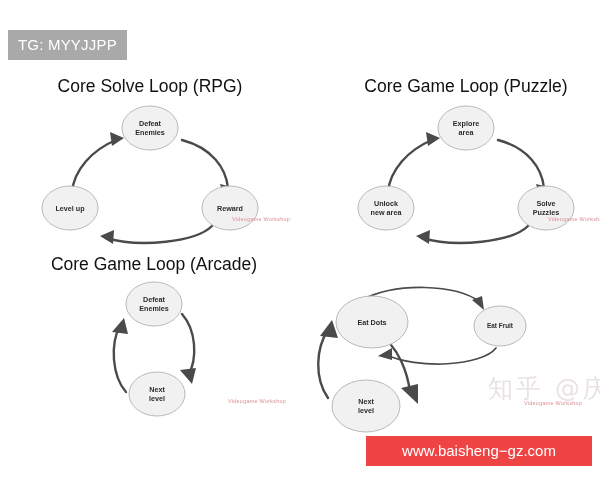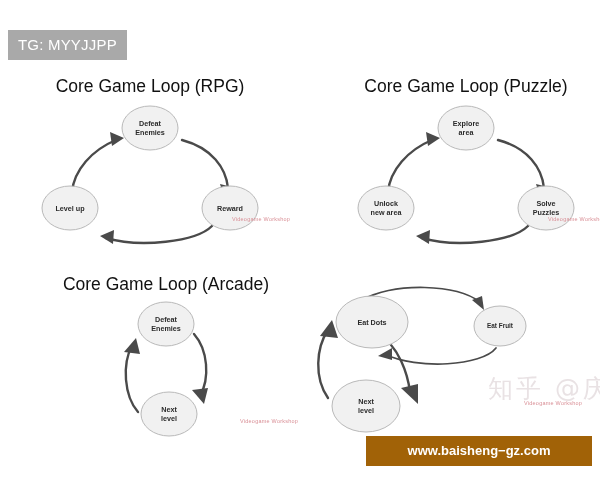--- a/index.html
+++ b/index.html
@@ -36,38 +36,37 @@
     margin-top: 20px;
   }
 
   
   .site-badge {
     position: absolute;
     left: 366px;
     top: 436px;
     width: 226px;
     height: 30px;
-    background: #a16207;
+    background: #ef4444;
     color: #ffffff;
-    font-size: 13px;
+    font-size: 15px;
     line-height: 30px;
     text-align: center;
     white-space: nowrap;
-    font-weight: bold;
   }
 
   
   .panel {
     position: absolute;
     width: 300px;
     height: 200px;
   }
   .panel-rpg     { left: 0px;   top: 70px;  }
   .panel-puzzle  { left: 316px; top: 70px;  }
-  .panel-arcade  { left: 16px;   top: 248px; margin-top: 20px; }
+  .panel-arcade  { left: 4px;   top: 248px; }
   .panel-pacman  { left: 300px; top: 248px; }
 
   .panel-title {
     position: absolute;
     top: 6px;
     left: 0;
     width: 300px;
     text-align: center;
     font-size: 17.5px;
     color: #111111;
@@ -133,21 +132,21 @@
   }
 </style>
 </head>
 <body>
 
 <div id="canvas">
 
   <div class="tg-badge">TG: MYYJJPP</div>
 
   <div class="panel panel-rpg">
-    <div class="panel-title">Core Game Loop (RPG)</div>
+    <div class="panel-title">Core Solve Loop (RPG)</div>
 
     <svg class="panel-svg" viewBox="0 0 300 174">
 
       <g>
         <path class="flow-arc" d="M 182 44 C 212 52 226 72 228 92"></path>
         <polygon class="arrow-head" points="220,88 236,92 225,104"></polygon>
       </g>
       <g>
         <path class="flow-arc" d="M 212 130 C 196 146 140 152 106 142"></path>
         <polygon class="arrow-head" points="114,134 100,140 113,148"></polygon>

